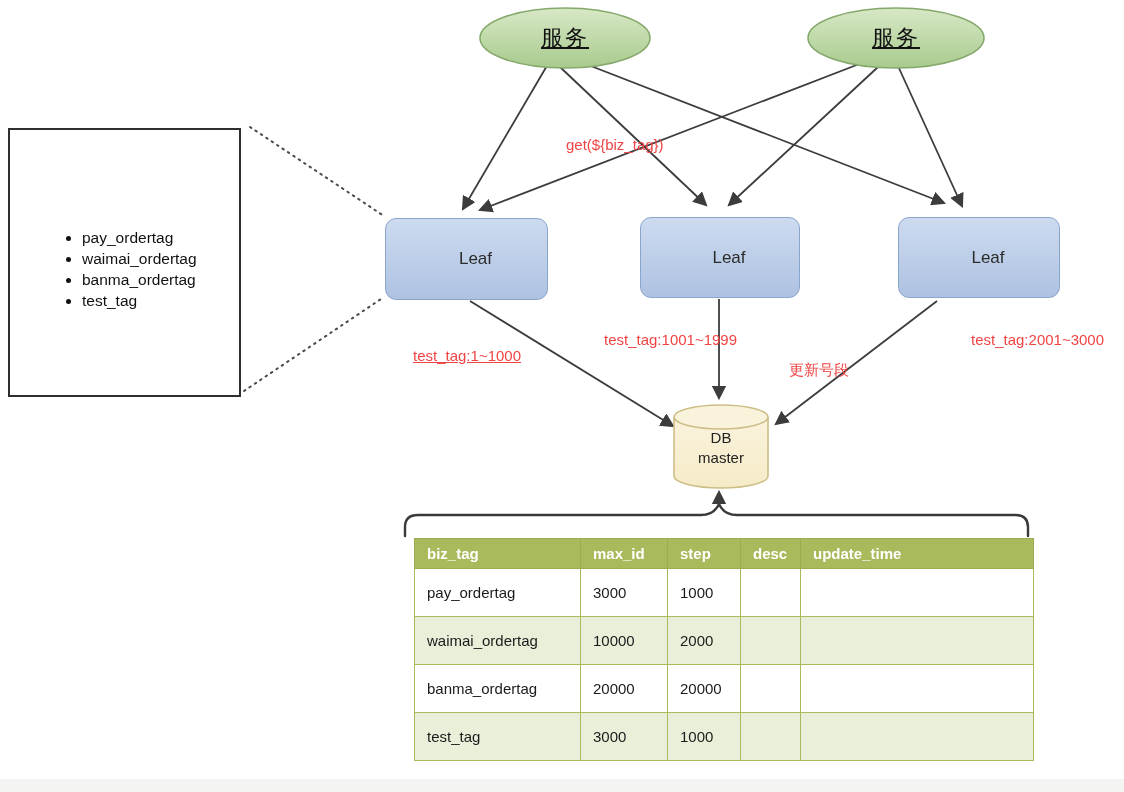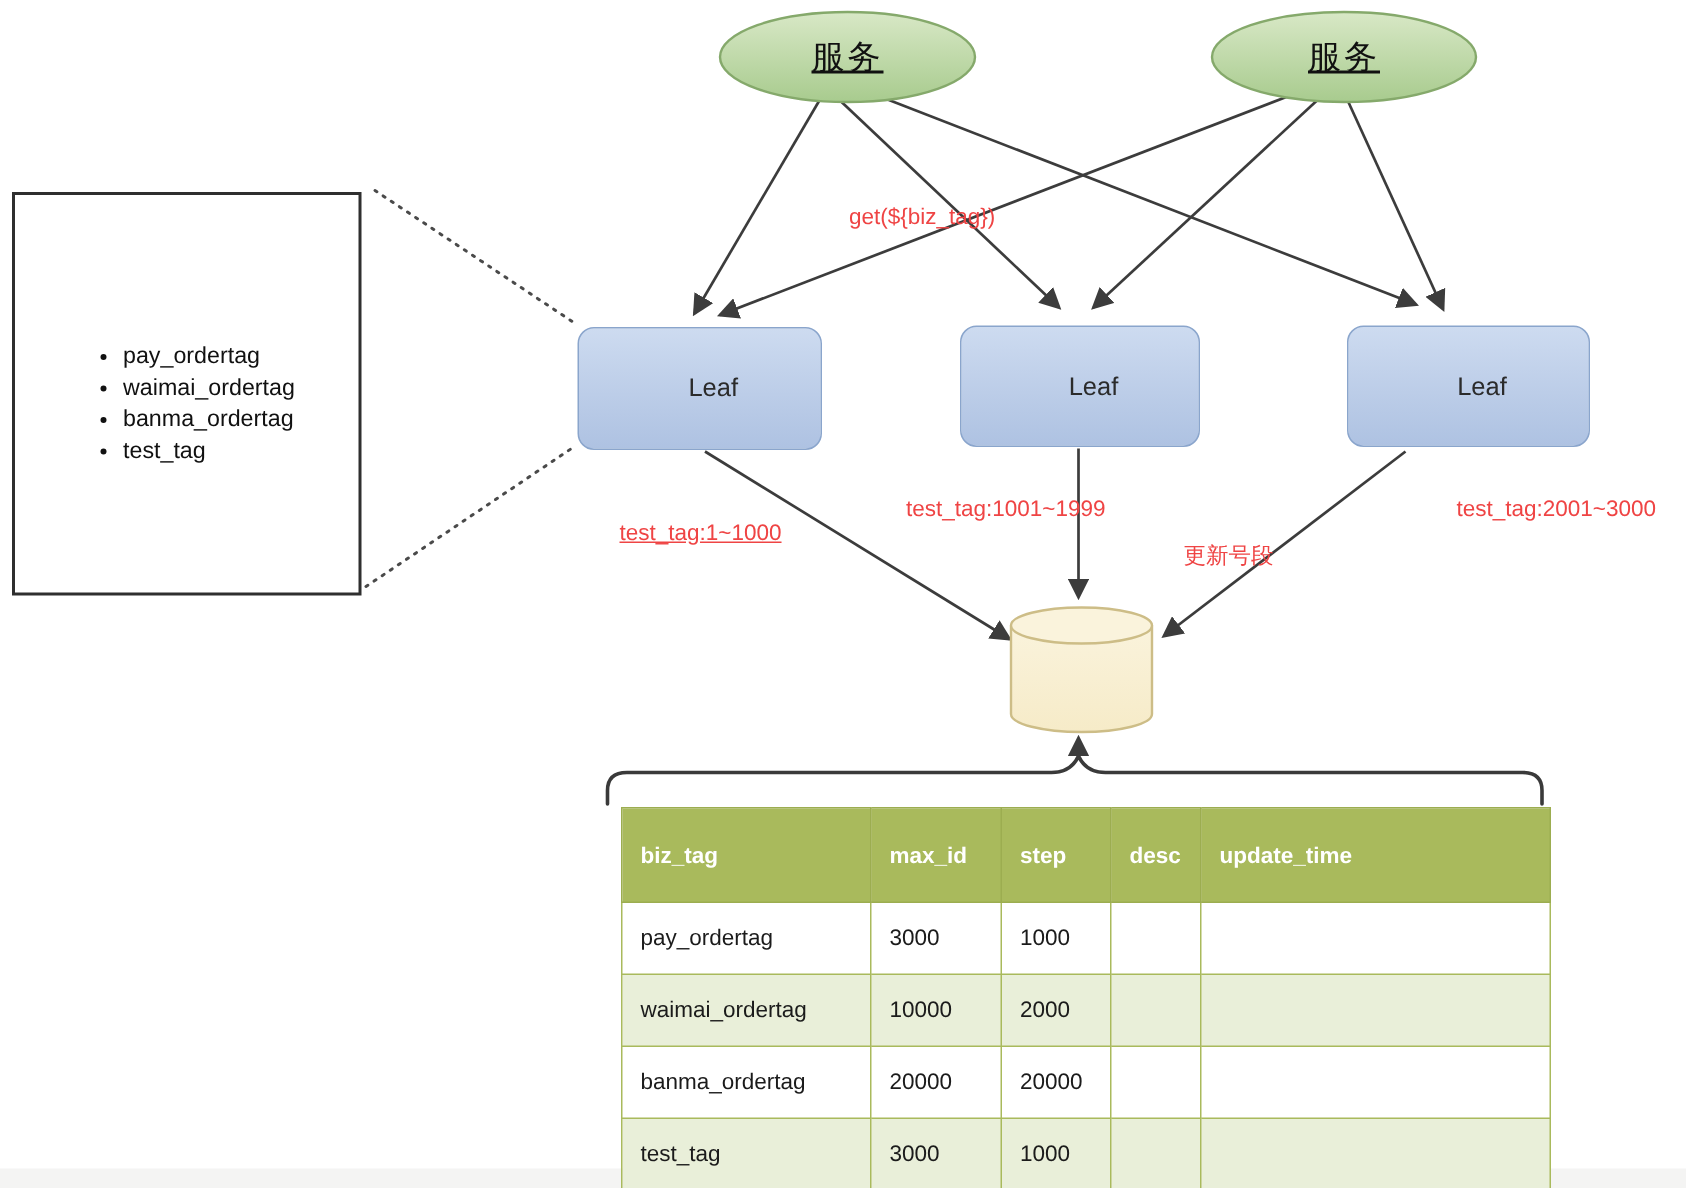--- a/index.html
+++ b/index.html
@@ -65,21 +65,21 @@
   .lbl-upd{left:789px;top:361px;}
 
   
   .seg-table{
     position:absolute;left:414px;top:538px;z-index:2;
     border-collapse:collapse;table-layout:fixed;width:619px;
     font-size:15px;color:#1b1b1b;
   }
   .seg-table th{
     background:#a9ba5c;color:#ffffff;font-weight:bold;text-align:left;
-    height:63px;padding:0 0 0 12px;
+    height:30px;padding:0 0 0 12px;
     border:1px solid #9cad50;border-left:1px solid #bcc878;
     box-sizing:border-box;
   }
   .seg-table th:first-child{border-left:1px solid #9cad50;}
   .seg-table td{
     height:48px;padding:0 0 0 12px;
     border:1.5px solid #a9ba5c;box-sizing:border-box;
     background:#ffffff;
   }
   .seg-table tr.alt td{background:#e9efd9;}
@@ -155,20 +155,24 @@
     </ul>
   </div>
 
   <div class="node-label svc-label" style="left:480px;top:8px;width:170px;height:60px;">服务</div>
   <div class="node-label svc-label" style="left:808px;top:8px;width:176px;height:60px;">服务</div>
 
   <div class="leaf leaf1">Leaf</div>
   <div class="leaf leaf2">Leaf</div>
   <div class="leaf leaf3">Leaf</div>
 
+  <div class="db-label">
+    <div>DB</div>
+    <div>master</div>
+  </div>
 
   <div class="edge-label lbl-get">get(${biz_tag})</div>
   <div class="edge-label lbl-seg1">test_tag:1~1000</div>
   <div class="edge-label lbl-seg2">test_tag:1001~1999</div>
   <div class="edge-label lbl-seg3">test_tag:2001~3000</div>
   <div class="edge-label lbl-upd">更新号段</div>
 
   <table class="seg-table">
     <colgroup>
       <col style="width:166px">

